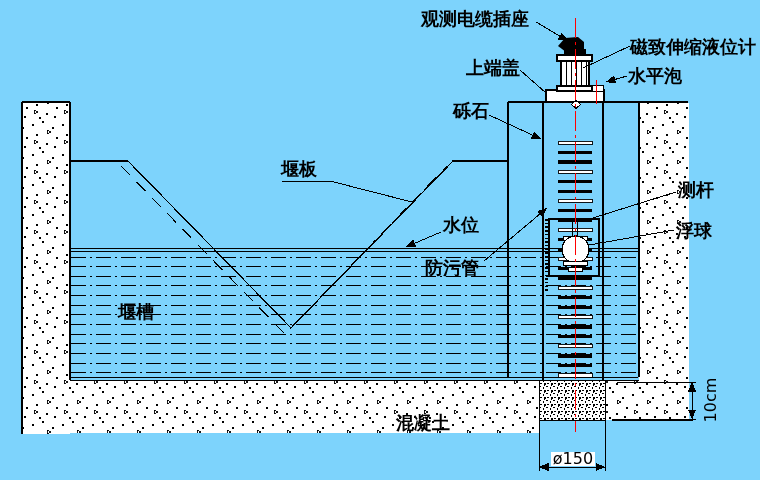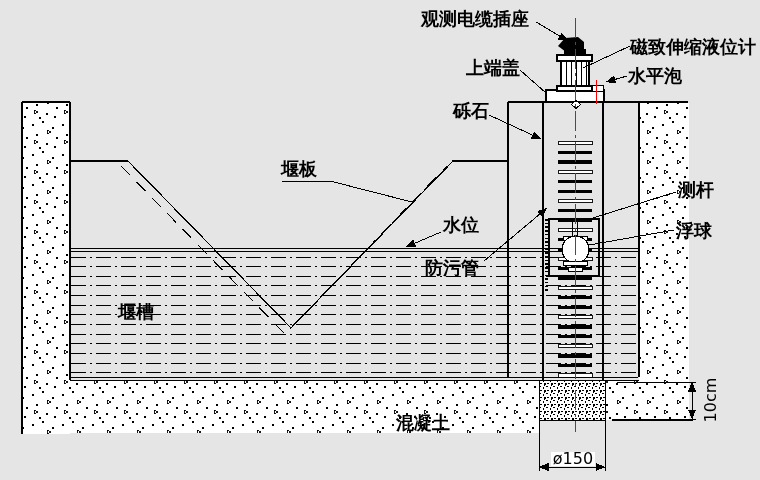--- a/index.html
+++ b/index.html
@@ -1,16 +1,16 @@
 <!DOCTYPE html>
 <html><head>
 <meta charset="utf-8">
 <style>
   html,body{margin:0;padding:0;background:#ffffff;}
-  .stage{width:760px;height:480px;position:relative;background:#e5e5e5;overflow:hidden;}
+  .stage{width:760px;height:480px;position:relative;background:#7dd3fc;overflow:hidden;}
   svg{display:block;}
   text{font-family:"DejaVu Sans","Liberation Sans",sans-serif;fill:#000;}
   .cn{font-size:18px;font-weight:700;}
   .dim{font-size:16px;font-weight:400;}
   line,polyline,path,rect,circle{shape-rendering:crispEdges;}
 </style>
 </head>
 <body>
 
 <div class="stage">

